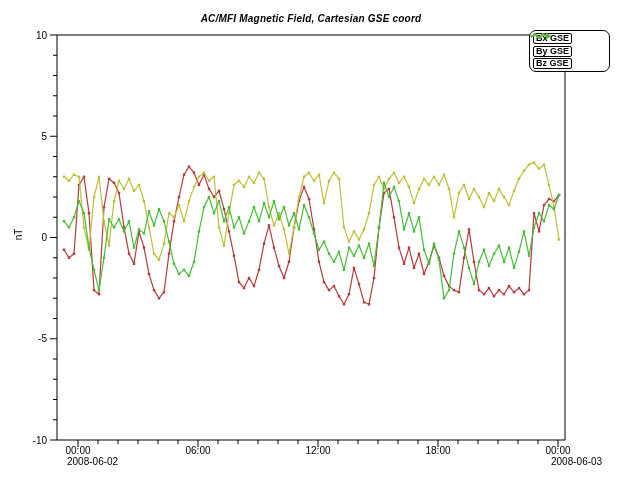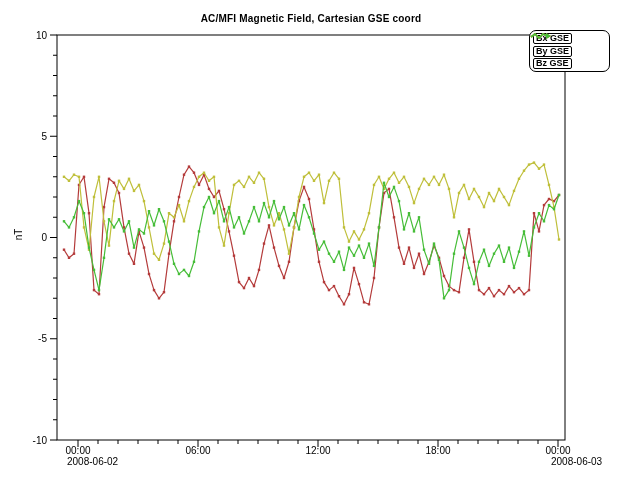--- a/index.html
+++ b/index.html
@@ -2,21 +2,21 @@
 <html><head>
 <meta charset="utf-8">
 <style>
   html,body{margin:0;padding:0;background:#ffffff;}
   .screen{
     position:relative;width:640px;height:480px;background:#ffffff;overflow:hidden;
     font-family:"Liberation Sans",sans-serif;color:#000;
   }
   .chart-title{
     position:absolute;top:13px;left:57px;width:508px;text-align:center;
-    font-size:10px;font-weight:bold;letter-spacing:0.2px;
+    font-size:10px;font-weight:bold;letter-spacing:0.2px;font-style:italic;
   }
   .y-axis-label{
     position:absolute;left:3px;top:229px;width:30px;
     transform:rotate(-90deg);transform-origin:center;
     font-size:10px;text-align:center;
   }
   svg{position:absolute;left:0;top:0;}
   .legend{
     position:absolute;left:529px;top:30px;width:81px;height:42px;
     border:1px solid #000;border-radius:7px;background:#fff;

